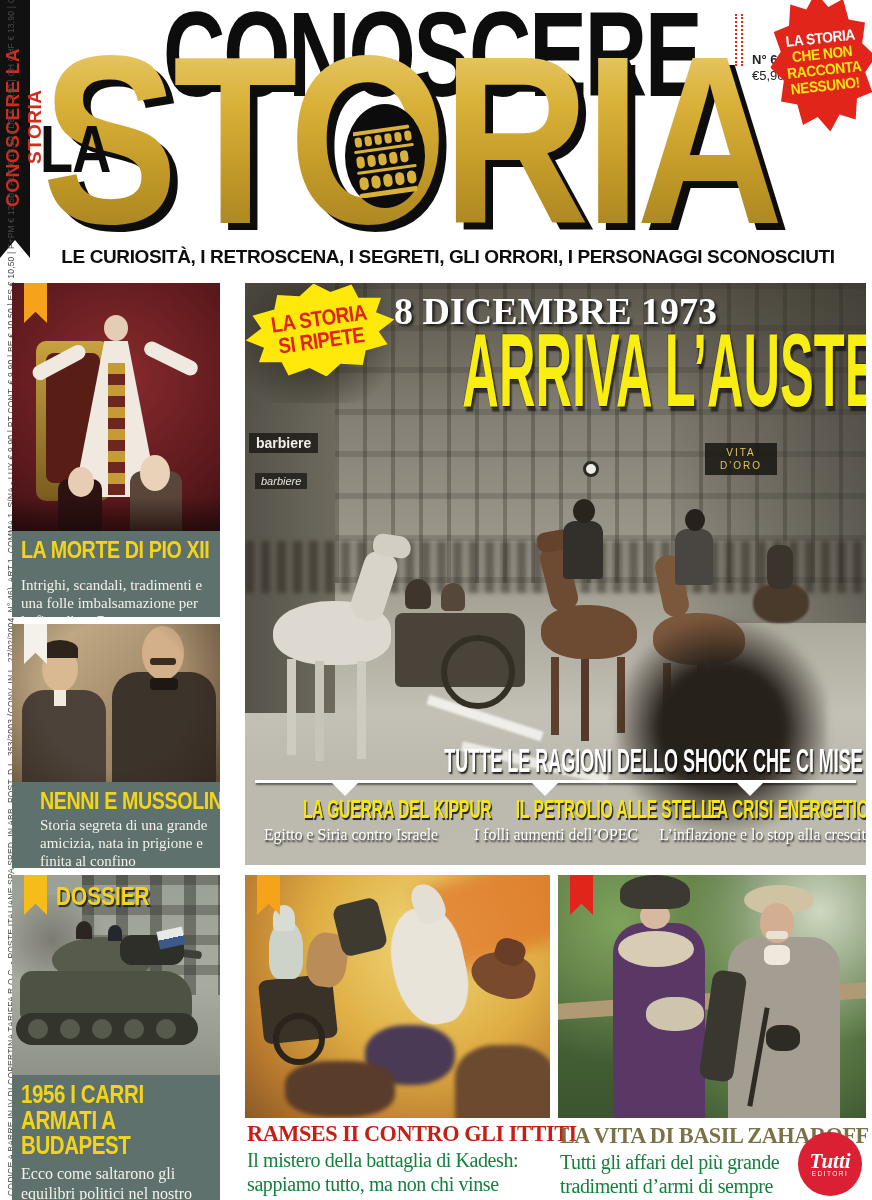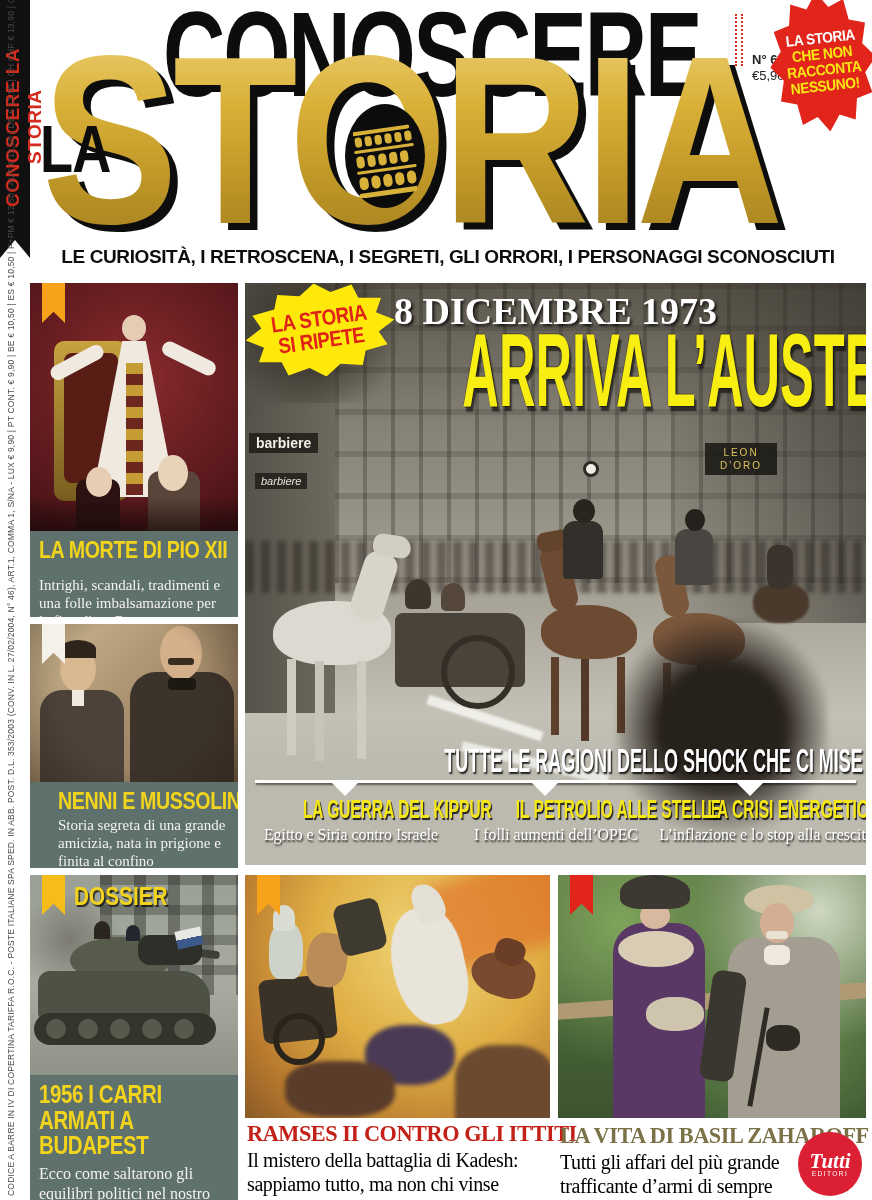--- a/index.html
+++ b/index.html
@@ -41,21 +41,21 @@
     background:#e1251b; display:flex; flex-direction:column; align-items:center; justify-content:center; text-align:center; }
   .star24 { clip-path:polygon(100% 50%,88.6% 60.4%,93.3% 75%,78.3% 78.3%,75% 93.3%,60.4% 88.6%,50% 100%,39.6% 88.6%,25% 93.3%,21.7% 78.3%,6.7% 75%,11.4% 60.4%,0% 50%,11.4% 39.6%,6.7% 25%,21.7% 21.7%,25% 6.7%,39.6% 11.4%,50% 0%,60.4% 11.4%,75% 6.7%,78.3% 21.7%,93.3% 25%,88.6% 39.6%); }
   .badge-top .l { font-weight:bold; font-size:15px; line-height:1.08; transform:scaleX(0.92); letter-spacing:-0.5px; }
   .badge-top .white { color:#ffffff; }
   .badge-top .yellow { color:#f8e912; }
 
   .tagline { left:30px; top:246px; width:836px; text-align:center; font-size:19px; font-weight:bold;
     color:#0d0d0d; letter-spacing:-0.4px; white-space:nowrap; }
 
   
-  .card { position:absolute; left:30px; width:208px; background:#5e716c; overflow:hidden; }
+  .card { position:absolute; left:12px; width:208px; background:#5e716c; overflow:hidden; }
   .card .photo { position:absolute; left:0; top:0; width:208px; overflow:hidden; filter:saturate(0.95); }
   .card-text { position:absolute; left:0; width:208px; padding:5px 9px 0 9px; }
   .card-title { color:#f2d41c; font-weight:bold; line-height:1.02; letter-spacing:-0.5px;
     transform:scaleX(0.82); transform-origin:left center; white-space:nowrap; }
   .card-title.wrap { white-space:normal; }
   .card-sub { color:#f4f2ec; font-family:"Liberation Serif", serif; }
   .bookmark { position:absolute; width:23px; height:40px; clip-path:polygon(0 0,100% 0,100% 100%,50% 72%,0 100%);
     z-index:5; }
 
   
@@ -90,21 +90,21 @@
   .topic-title { font-size:25px; font-weight:bold; color:#f5e616; line-height:1;
     text-shadow:2px 2px 1px rgba(0,0,0,0.8); }
   .topic-title .inner { display:inline-block; transform:scaleX(0.62); transform-origin:center top; white-space:nowrap; }
   .topic-sub { margin-top:3px; font-family:"Liberation Serif", serif; font-size:16.5px; color:#ffffff;
     text-shadow:1px 2px 2px rgba(0,0,0,0.85); white-space:nowrap; transform:scaleX(0.96); transform-origin:center top; }
 
   
   .bcard-photo { position:absolute; overflow:hidden; }
   .b-title { position:absolute; font-family:"Liberation Serif", serif; font-weight:bold; font-size:24px;
     letter-spacing:-0.5px; white-space:nowrap; transform:scaleX(0.93); transform-origin:left top; }
-  .b-sub { position:absolute; font-family:"Liberation Serif", serif; font-size:20px; color:#000000;
+  .b-sub { position:absolute; font-family:"Liberation Serif", serif; font-size:20px; color:#15803d;
     line-height:1.22; letter-spacing:-0.4px; }
   .sprea { left:798px; top:1132px; width:64px; height:64px; background:#da2032; border-radius:50%;
     display:flex; flex-direction:column; align-items:center; justify-content:center; z-index:8; }
   .sprea .name { color:#ffffff; font-family:"Liberation Serif", serif; font-style:italic; font-weight:bold;
     font-size:21px; line-height:1; }
   .sprea .sub { color:#ffffff; font-size:6.5px; letter-spacing:1.5px; margin-top:-2px; }
 
   .shape { position:absolute; }
 </style>
 </head>
@@ -268,21 +268,21 @@
     <div class="shape" style="left:522px;top:262px;width:26px;height:44px;background:#3a342c;border-radius:10px;filter:blur(0.5px);"></div>
 
     <div class="shape" style="left:372px;top:330px;width:210px;height:230px;background:radial-gradient(circle,#27211b 40%,rgba(39,33,27,0) 72%);filter:blur(3px);"></div>
     <div class="shape" style="left:0;top:480px;width:621px;height:102px;background:linear-gradient(180deg,rgba(225,223,214,0),rgba(215,213,204,0.35));"></div>
     <div class="shape" style="left:0;top:0;width:621px;height:140px;background:linear-gradient(180deg,rgba(50,46,38,0.3),rgba(50,46,38,0));"></div>
 
     <div class="mp-text kicker">8 DICEMBRE 1973</div>
     <div class="mp-text headline"><span class="inner">ARRIVA L’AUSTERITY</span></div>
     <div class="abs sign1">barbiere</div>
     <div class="abs sign2">barbiere</div>
-    <div class="abs sign3">LEON D’ORO</div>
+    <div class="abs sign3">VITA D’ORO</div>
 
     <div class="badge-repeat star24">
       <div class="l">LA STORIA</div>
       <div class="l">SI RIPETE</div>
     </div>
 
     <div class="mp-text strip-title"><span class="inner">TUTTE LE RAGIONI DELLO SHOCK CHE CI MISE IN GINOCCHIO</span></div>
     <div class="abs strip-rule"></div>
     <div class="tri" style="left:87px;"></div>
     <div class="tri" style="left:287px;"></div>
@@ -333,20 +333,20 @@
     <div class="shape" style="left:186px;top:10px;width:70px;height:30px;background:#cfc3a4;border-radius:50%;"></div>
     <div class="shape" style="left:202px;top:28px;width:34px;height:40px;background:#d4ae92;border-radius:50%;"></div>
     <div class="shape" style="left:208px;top:56px;width:22px;height:8px;background:#e8e2d4;border-radius:4px;"></div>
     <div class="shape" style="left:206px;top:70px;width:26px;height:20px;background:#efe9dd;border-radius:30%;"></div>
     <div class="shape" style="left:208px;top:150px;width:34px;height:26px;background:#2e2a24;border-radius:40%;"></div>
     <div class="shape" style="left:198px;top:132px;width:5px;height:100px;background:#2e2a24;transform:rotate(10deg);"></div>
     <div class="shape" style="left:148px;top:96px;width:34px;height:110px;background:#3a3630;transform:rotate(8deg);border-radius:10px;"></div>
   </div>
   <div class="bookmark" style="left:570px;top:875px;background:#e1251b;"></div>
   <div class="b-title" style="left:560px;top:1122px;color:#7b7147;">LA VITA DI BASIL ZAHAROFF</div>
-  <div class="b-sub" style="left:560px;top:1150px;width:238px;">Tutti gli affari del più grande trafficante d’armi di sempre</div>
+  <div class="b-sub" style="left:560px;top:1150px;width:238px;">Tutti gli affari del più grande tradimenti d’armi di sempre</div>
 
   <div class="abs sprea">
     <div class="name">Tutti</div>
     <div class="sub">EDITORI</div>
   </div>
 
 </div>
 
 </body></html>

